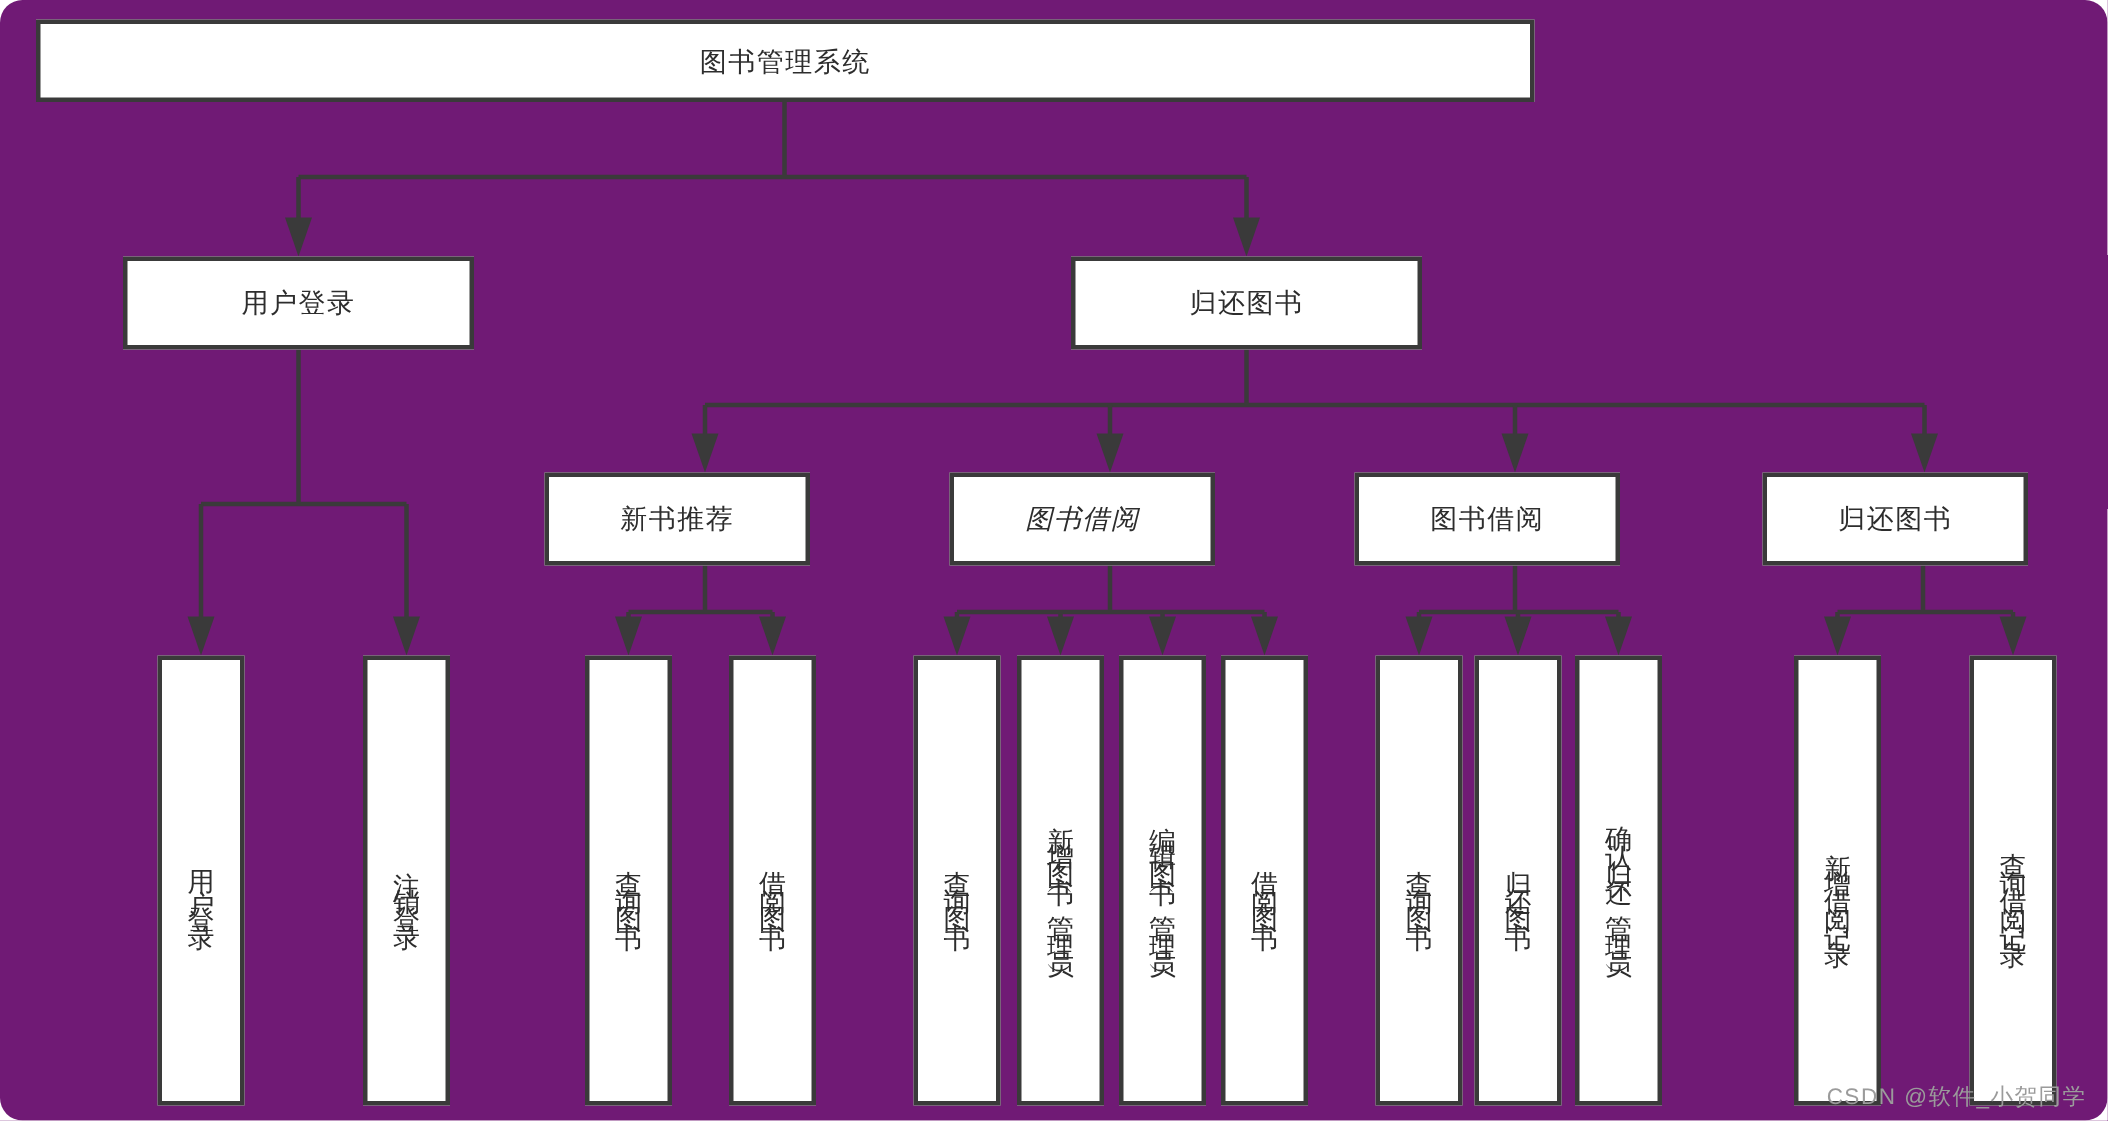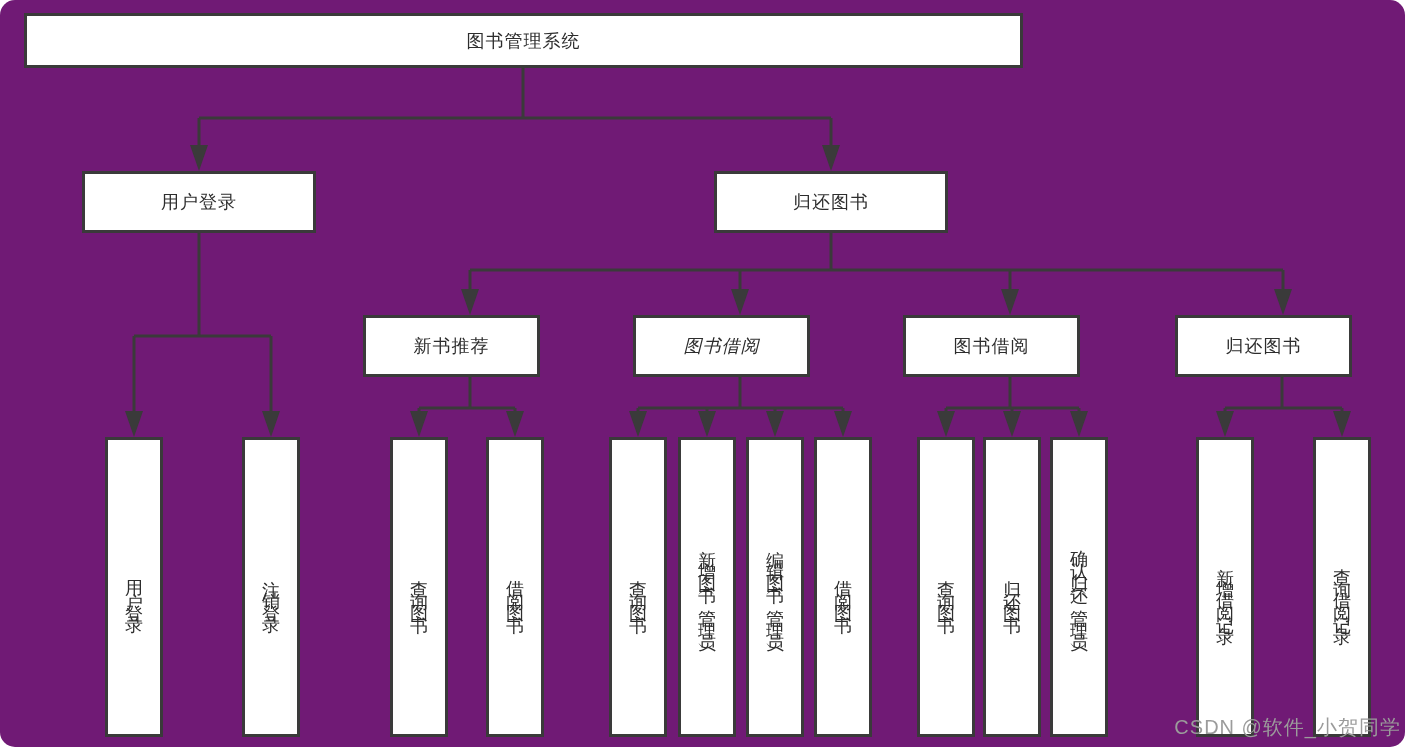--- a/index.html
+++ b/index.html
@@ -30,23 +30,23 @@
     top:437px;width:58px;height:300px;
     writing-mode:vertical-rl;
     text-orientation:mixed;
     font-size:18px;
     letter-spacing:12px;
     line-height:1;
     padding-top:6px;
   }
   #watermark{
     position:absolute;
-    right:4px;bottom:6px;
+    right:14px;bottom:6px;
     color:#9b9b9b;
-    font-size:20px;
+    font-size:15px;
     letter-spacing:1px;
     z-index:5;
     white-space:nowrap;
   }
 </style>
 </head>
 <body>
 
 <div id="canvas">
 

